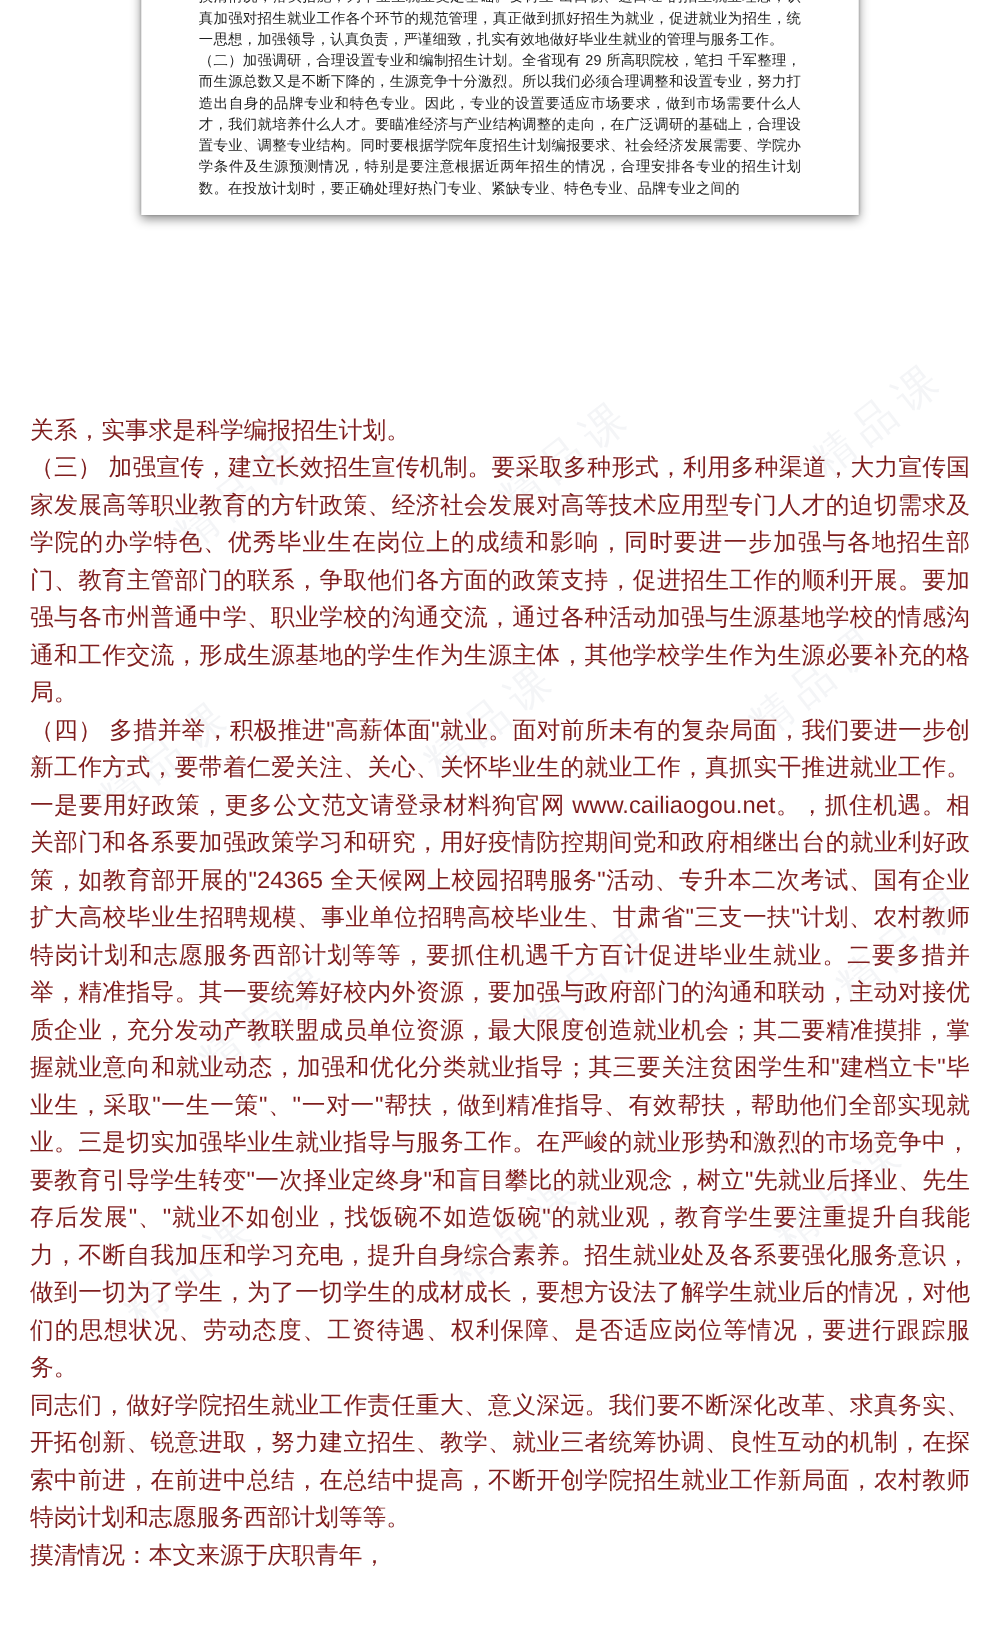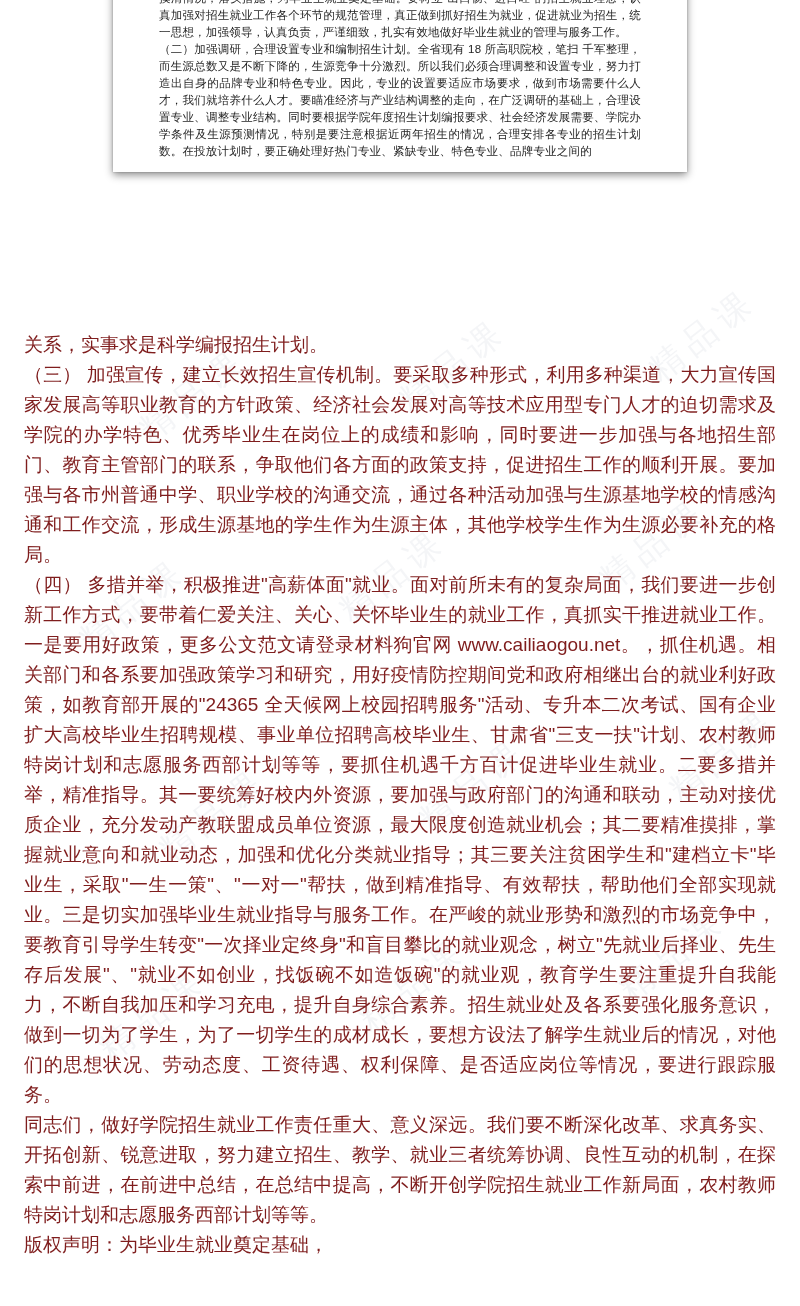--- a/index.html
+++ b/index.html
@@ -72,21 +72,21 @@
     text-justify: inter-ideograph;
   }
 </style>
 </head>
 <body>
 
 <div class="page">
 
   <div class="card">
     <p>摸清情况，落实措施，为毕业生就业奠定基础。要树立"出口畅、进口旺"的招生就业理念，认真加强对招生就业工作各个环节的规范管理，真正做到抓好招生为就业，促进就业为招生，统一思想，加强领导，认真负责，严谨细致，扎实有效地做好毕业生就业的管理与服务工作。</p>
-    <p>（二）加强调研，合理设置专业和编制招生计划。全省现有 18 所高职院校，笔扫 千军整理，而生源总数又是不断下降的，生源竞争十分激烈。所以我们必须合理调整和设置专业，努力打造出自身的品牌专业和特色专业。因此，专业的设置要适应市场要求，做到市场需要什么人才，我们就培养什么人才。要瞄准经济与产业结构调整的走向，在广泛调研的基础上，合理设置专业、调整专业结构。同时要根据学院年度招生计划编报要求、社会经济发展需要、学院办学条件及生源预测情况，特别是要注意根据近两年招生的情况，合理安排各专业的招生计划数。在投放计划时，要正确处理好热门专业、紧缺专业、特色专业、品牌专业之间的</p>
+    <p>（二）加强调研，合理设置专业和编制招生计划。全省现有 29 所高职院校，笔扫 千军整理，而生源总数又是不断下降的，生源竞争十分激烈。所以我们必须合理调整和设置专业，努力打造出自身的品牌专业和特色专业。因此，专业的设置要适应市场要求，做到市场需要什么人才，我们就培养什么人才。要瞄准经济与产业结构调整的走向，在广泛调研的基础上，合理设置专业、调整专业结构。同时要根据学院年度招生计划编报要求、社会经济发展需要、学院办学条件及生源预测情况，特别是要注意根据近两年招生的情况，合理安排各专业的招生计划数。在投放计划时，要正确处理好热门专业、紧缺专业、特色专业、品牌专业之间的</p>
   </div>
 
   <div class="watermarks">
     <span class="wm" style="left:130px; top:390px">精品课</span>
     <span class="wm" style="left:390px; top:360px">精品课</span>
     <span class="wm" style="left:640px; top:330px">精品课</span>
     <span class="wm" style="left:70px;  top:600px">精品课</span>
     <span class="wm" style="left:330px; top:570px">精品课</span>
     <span class="wm" style="left:590px; top:540px">精品课</span>
     <span class="wm" style="left:150px; top:810px">精品课</span>
@@ -95,16 +95,16 @@
     <span class="wm" style="left:90px;  top:1010px">精品课</span>
     <span class="wm" style="left:350px; top:980px">精品课</span>
     <span class="wm" style="left:610px; top:950px">精品课</span>
   </div>
 
   <div class="article">
     <p>关系，实事求是科学编报招生计划。</p>
     <p>（三） 加强宣传，建立长效招生宣传机制。要采取多种形式，利用多种渠道，大力宣传国家发展高等职业教育的方针政策、经济社会发展对高等技术应用型专门人才的迫切需求及学院的办学特色、优秀毕业生在岗位上的成绩和影响，同时要进一步加强与各地招生部门、教育主管部门的联系，争取他们各方面的政策支持，促进招生工作的顺利开展。要加强与各市州普通中学、职业学校的沟通交流，通过各种活动加强与生源基地学校的情感沟通和工作交流，形成生源基地的学生作为生源主体，其他学校学生作为生源必要补充的格局。</p>
     <p>（四） 多措并举，积极推进"高薪体面"就业。面对前所未有的复杂局面，我们要进一步创新工作方式，要带着仁爱关注、关心、关怀毕业生的就业工作，真抓实干推进就业工作。一是要用好政策，更多公文范文请登录材料狗官网 www.cailiaogou.net。，抓住机遇。相关部门和各系要加强政策学习和研究，用好疫情防控期间党和政府相继出台的就业利好政策，如教育部开展的"24365 全天候网上校园招聘服务"活动、专升本二次考试、国有企业扩大高校毕业生招聘规模、事业单位招聘高校毕业生、甘肃省"三支一扶"计划、农村教师特岗计划和志愿服务西部计划等等，要抓住机遇千方百计促进毕业生就业。二要多措并举，精准指导。其一要统筹好校内外资源，要加强与政府部门的沟通和联动，主动对接优质企业，充分发动产教联盟成员单位资源，最大限度创造就业机会；其二要精准摸排，掌握就业意向和就业动态，加强和优化分类就业指导；其三要关注贫困学生和"建档立卡"毕业生，采取"一生一策"、"一对一"帮扶，做到精准指导、有效帮扶，帮助他们全部实现就业。三是切实加强毕业生就业指导与服务工作。在严峻的就业形势和激烈的市场竞争中，要教育引导学生转变"一次择业定终身"和盲目攀比的就业观念，树立"先就业后择业、先生存后发展"、"就业不如创业，找饭碗不如造饭碗"的就业观，教育学生要注重提升自我能力，不断自我加压和学习充电，提升自身综合素养。招生就业处及各系要强化服务意识，做到一切为了学生，为了一切学生的成材成长，要想方设法了解学生就业后的情况，对他们的思想状况、劳动态度、工资待遇、权利保障、是否适应岗位等情况，要进行跟踪服务。</p>
     <p>同志们，做好学院招生就业工作责任重大、意义深远。我们要不断深化改革、求真务实、开拓创新、锐意进取，努力建立招生、教学、就业三者统筹协调、良性互动的机制，在探索中前进，在前进中总结，在总结中提高，不断开创学院招生就业工作新局面，农村教师特岗计划和志愿服务西部计划等等。</p>
-    <p>版权声明：为毕业生就业奠定基础，</p>
+    <p>摸清情况：本文来源于庆职青年，</p>
   </div>
 
 </div>
 
 </body></html>

